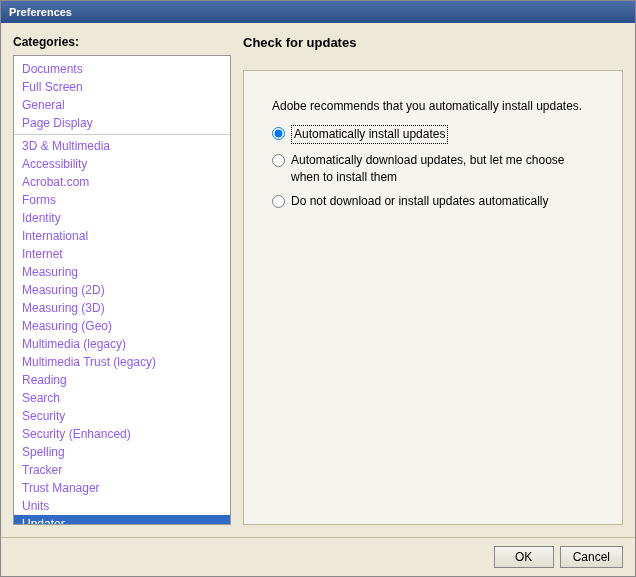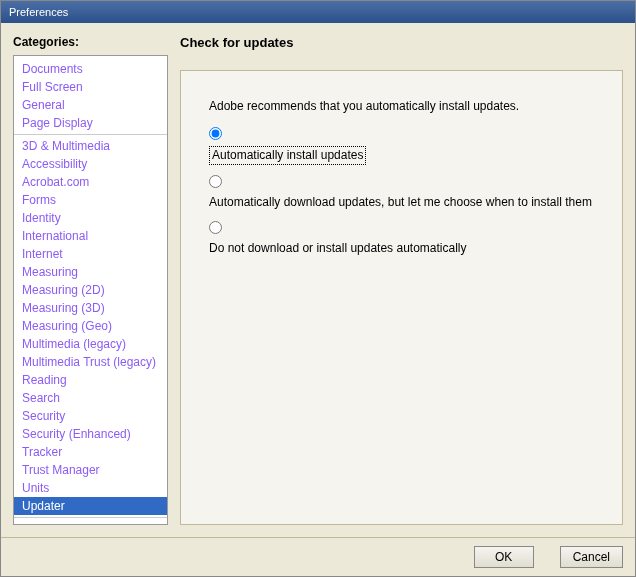--- a/index.html
+++ b/index.html
@@ -17,35 +17,35 @@
       background: #ece9d8;
       border: 1px solid #888;
       display: flex;
       flex-direction: column;
     }
     .title-bar {
       background: linear-gradient(to bottom, #4a6fa5 0%, #2d4f8a 100%);
       color: white;
       padding: 4px 8px;
       font-size: 11px;
-      font-weight: normal;
+      font-weight: bold;
       display: flex;
       align-items: center;
       height: 22px;
       flex-shrink: 0;
     }
     .window-content {
       display: flex;
       flex: 1;
       padding: 12px;
       gap: 12px;
       overflow: hidden;
     }
     .left-panel {
-      width: 155px;
+      width: 218px;
       flex-shrink: 0;
       display: flex;
       flex-direction: column;
     }
     .categories-label {
       font-weight: bold;
       margin-bottom: 6px;
       color: #000;
     }
     .category-list {
@@ -89,21 +89,20 @@
     }
     .description-text {
       margin-bottom: 12px;
       color: #000;
     }
     .radio-option {
       display: flex;
       align-items: flex-start;
       margin-bottom: 8px;
       gap: 6px;
-      flex-direction: column;
     }
     .radio-option input[type="radio"] {
       margin-top: 2px;
       flex-shrink: 0;
     }
     .radio-label {
       color: #000;
       line-height: 1.4;
     }
     .radio-label.selected-label {
@@ -118,21 +117,20 @@
       border-top: 1px solid #c0b89a;
       flex-shrink: 0;
     }
     .btn {
       padding: 3px 12px;
       font-size: 12px;
       border: 1px solid #888;
       background: linear-gradient(to bottom, #f5f4ef, #e0ddd0);
       cursor: pointer;
       min-width: 60px;
-      margin-left: 20px;
     }
   </style>
 </head>
 <body>
 
 <div class="window">
   <div class="title-bar">
     <span>Preferences</span>
   </div>
 
@@ -159,20 +157,21 @@
             <div class="category-item">Measuring</div>
             <div class="category-item">Measuring (2D)</div>
             <div class="category-item">Measuring (3D)</div>
             <div class="category-item">Measuring (Geo)</div>
             <div class="category-item">Multimedia (legacy)</div>
             <div class="category-item">Multimedia Trust (legacy)</div>
             <div class="category-item">Reading</div>
             <div class="category-item">Search</div>
             <div class="category-item">Security</div>
             <div class="category-item">Security (Enhanced)</div>
+            <div class="category-item">Spelling</div>
             <div class="category-item">Tracker</div>
             <div class="category-item">Trust Manager</div>
             <div class="category-item">Units</div>
             <div class="category-item selected">Updater</div>
           </div>
       </div>
     </div>
 
     <div class="right-panel">
       <div class="section-title">Check for updates</div>

